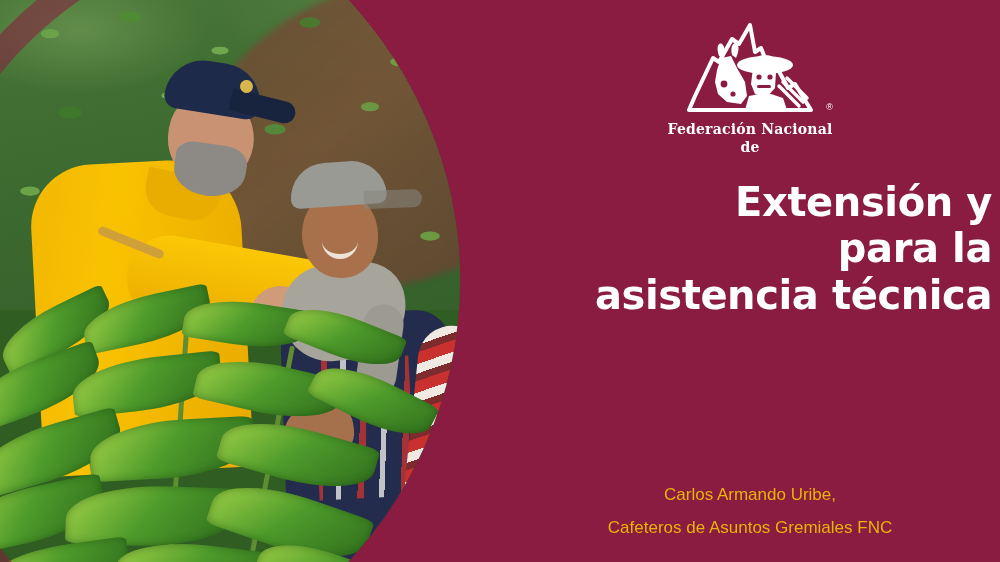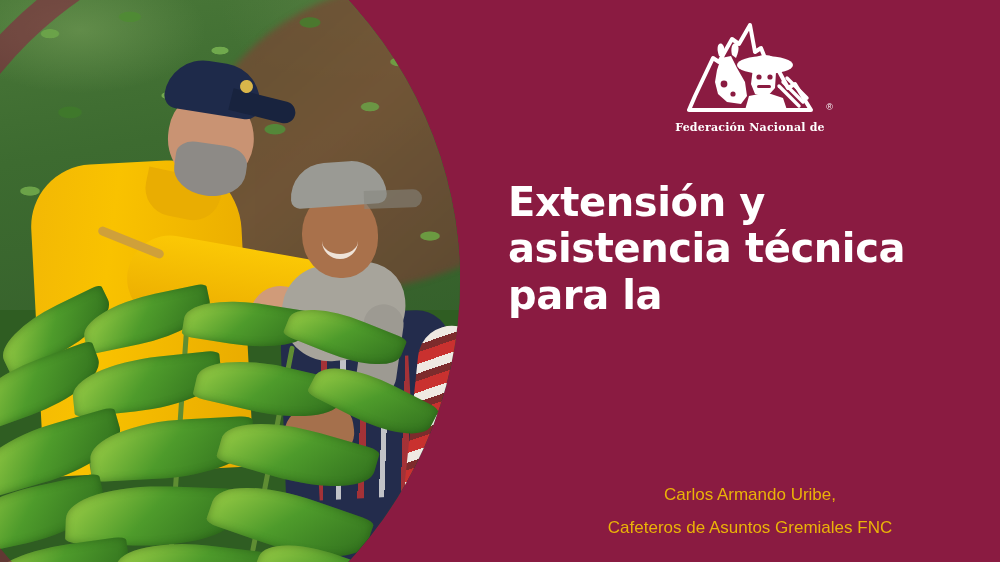--- a/index.html
+++ b/index.html
@@ -217,31 +217,31 @@
   .logo-mark { position: relative; width: 150px; height: 96px; margin: 0 auto; }
   .logo-reg {
     position: absolute; right: -8px; bottom: 6px;
     color: #ffffff; font-size: 9px; line-height: 1;
   }
   .logo-wordmark {
     margin-top: 3px;
     color: #ffffff;
     font-family: "DejaVu Serif", serif;
     font-weight: 700;
-    font-size: 11px;
+    font-size: 14px;
     letter-spacing: .2px;
     line-height: 1.25;
   }
   .logo-wordmark .l2 { letter-spacing: 1.2px; }
 
   .title {
     position: absolute;
     left: 8px; right: 8px;
     top: 152px;
-    text-align: left;
+    text-align: right;
     color: #ffffff;
     font-family: "DejaVu Sans", sans-serif;
     font-weight: 700;
     font-size: 40px;
     line-height: 1.16;
     letter-spacing: -0.4px;
   }
 
   .byline {
     position: absolute;
@@ -358,22 +358,22 @@
         </svg>
         <span class="logo-reg">®</span>
       </div>
       <div class="logo-wordmark">
         <div class="l1">Federación Nacional de</div>
       </div>
     </div>
 
     <h1 class="title">
       <div>Extensión y</div>
+      <div>para la</div>
       <div>asistencia técnica</div>
-      <div>para la</div>
     </h1>
 
     <div class="byline">
       <span class="line">Carlos Armando Uribe,</span>
       <span class="line">Cafeteros de Asuntos Gremiales FNC</span>
     </div>
 
   </div>
 </div>
 

